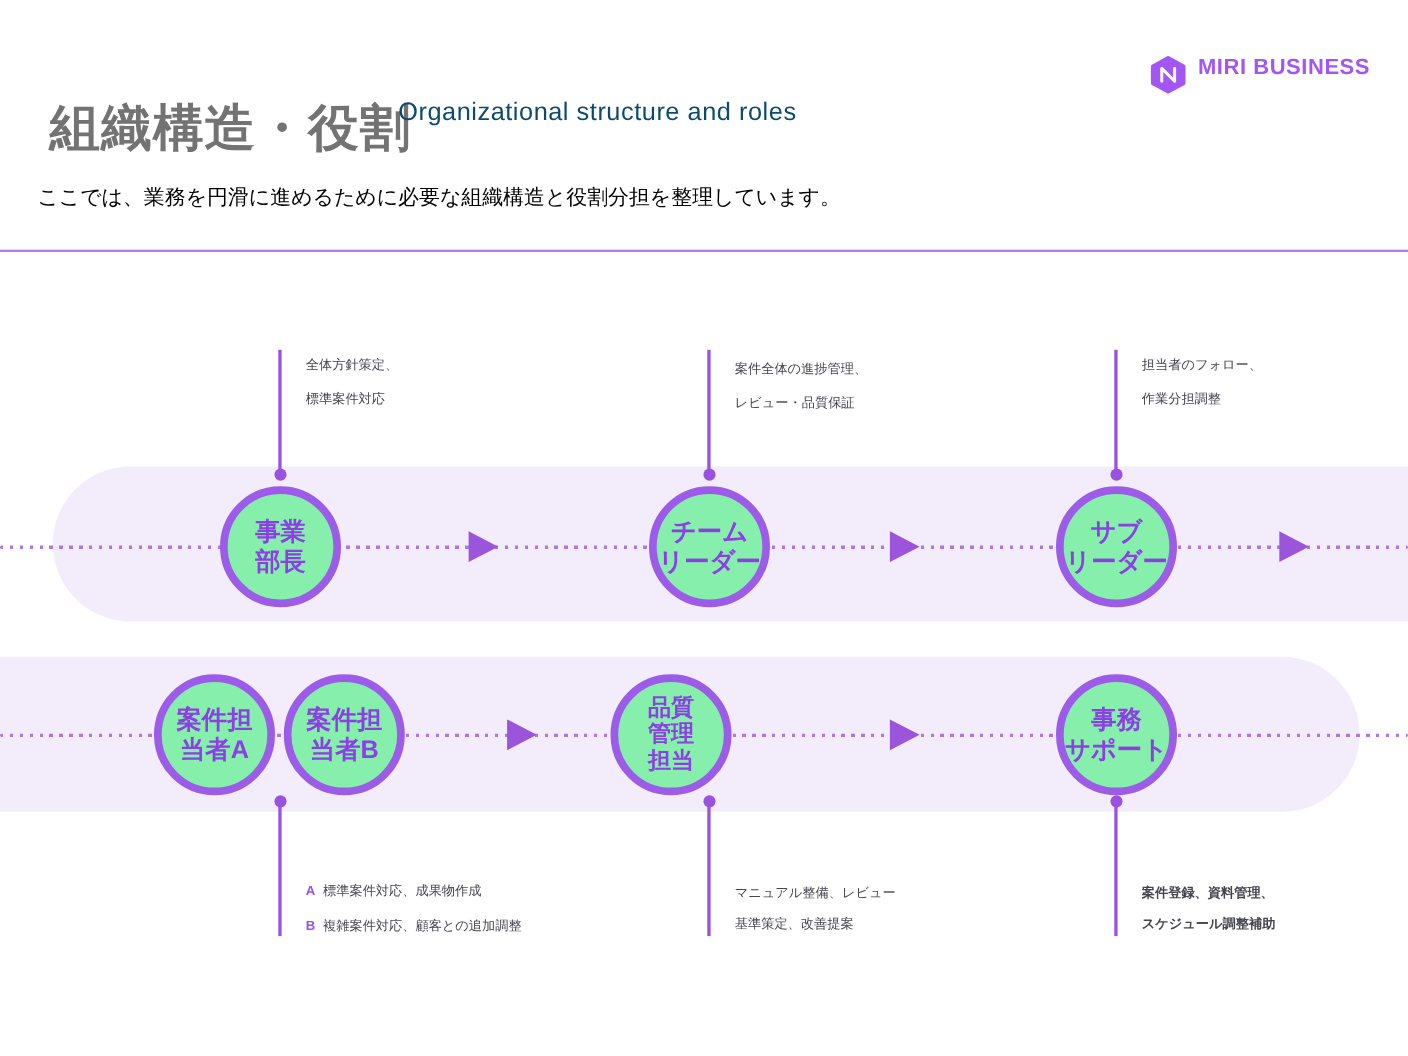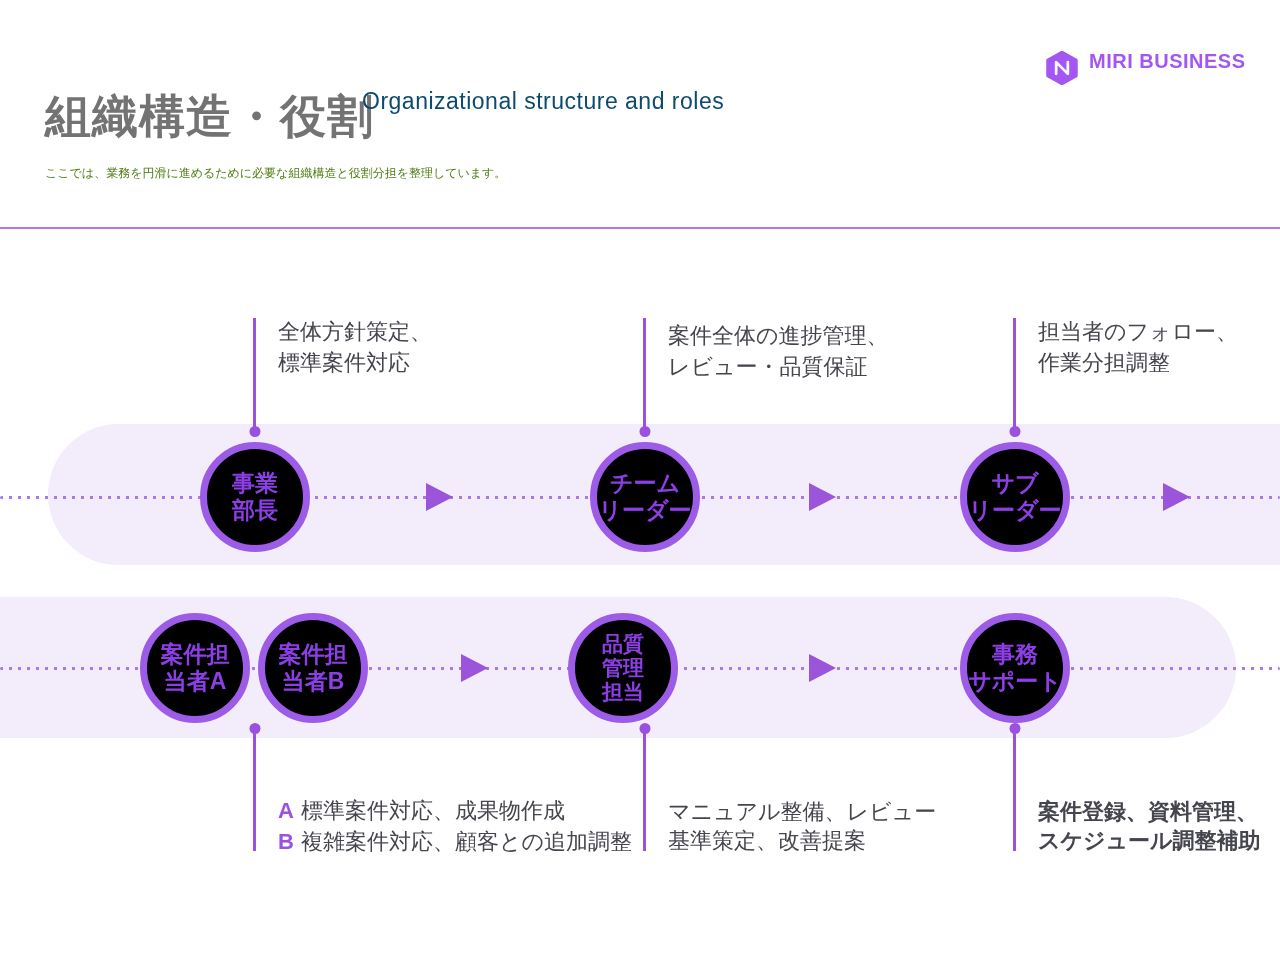--- a/index.html
+++ b/index.html
@@ -13,21 +13,21 @@
     left:45px;top:68px;font-size:46px;font-weight:800;color:#737373;letter-spacing:1px;margin-top:18px;
   }
   .subtitle{
     left:362px;top:88px;font-size:23px;font-weight:400;color:#0c4a6e;letter-spacing:0.5px;
   }
   .brand{
     left:1044px;top:50px;display:flex;align-items:flex-start;gap:9px;
   }
   .brand .brand-text{font-size:20px;font-weight:800;color:#a356f2;letter-spacing:0.5px;}
   .desc{
-    left:45px;top:146px;font-size:12px;line-height:30px;color:#4d7c0f;
+    left:34px;top:146px;font-size:19px;line-height:30px;color:#000000;
   }
   .divider{
     left:0;top:227px;width:1280px;height:2px;background:#b678e6;
   }
   
   .pill{background:#f3ecfb;height:141px;border-radius:72px;}
   .pill.row1{left:48px;top:424px;width:1312px;}   
   .pill.row2{left:-80px;top:597px;width:1316px;}  
   
   .dotline{
@@ -37,34 +37,34 @@
   .dotline.row1{top:496px;}
   .dotline.row2{top:667px;}
   
   .arrow{
     width:0;height:0;border-top:14px solid transparent;border-bottom:14px solid transparent;
     border-left:27px solid #9a55db;
   }
   
   .node{
     width:110px;height:110px;box-sizing:border-box;border:7px solid #9d5ce8;border-radius:50%;
-    background:#000000;display:flex;flex-direction:column;align-items:center;justify-content:center;
+    background:#86efac;display:flex;flex-direction:column;align-items:center;justify-content:center;
     text-align:center;color:#8d3ee6;font-weight:800;font-size:23px;line-height:27px;z-index:3;
   }
   .node.small{font-size:21px;line-height:24px;}
   
   .conn{width:3px;background:#9b51e0;z-index:2;}
   .conn .tip{
     position:absolute;left:50%;transform:translateX(-50%);
     width:11px;height:11px;border-radius:50%;background:#9b51e0;
   }
   .conn.down .tip{bottom:-5px;}
   .conn.up .tip{top:-5px;}
   
-  .note{font-size:22px;line-height:31px;color:#45454e;white-space:nowrap;}
+  .note{font-size:12px;line-height:31px;color:#45454e;white-space:nowrap;}
   .note .pfx{color:#9b51e6;font-weight:700;margin-right:7px;}
   .note.tight{line-height:29px;}
 </style>
 </head>
 <body>
 
 <h1 class="abs title">組織構造・役割</h1>
 <span class="abs subtitle">Organizational structure and roles</span>
 
 <div class="abs brand">
@@ -130,21 +130,21 @@
 </div>
 
 <div class="abs node" style="left:140px;top:613px;">
   <span>案件担</span>
   <span>当者A</span>
 </div>
 <div class="abs node" style="left:258px;top:613px;">
   <span>案件担</span>
   <span>当者B</span>
 </div>
-<div class="abs node small" style="left:568px;top:613px;">
+<div class="abs node small" style="left:555px;top:613px;">
   <span>品質</span>
   <span>管理</span>
   <span>担当</span>
 </div>
 <div class="abs node" style="left:960px;top:613px;">
   <span>事務</span>
   <span>サポート</span>
 </div>
 
 <div class="abs conn up" style="left:253px;top:728px;height:123px;">

